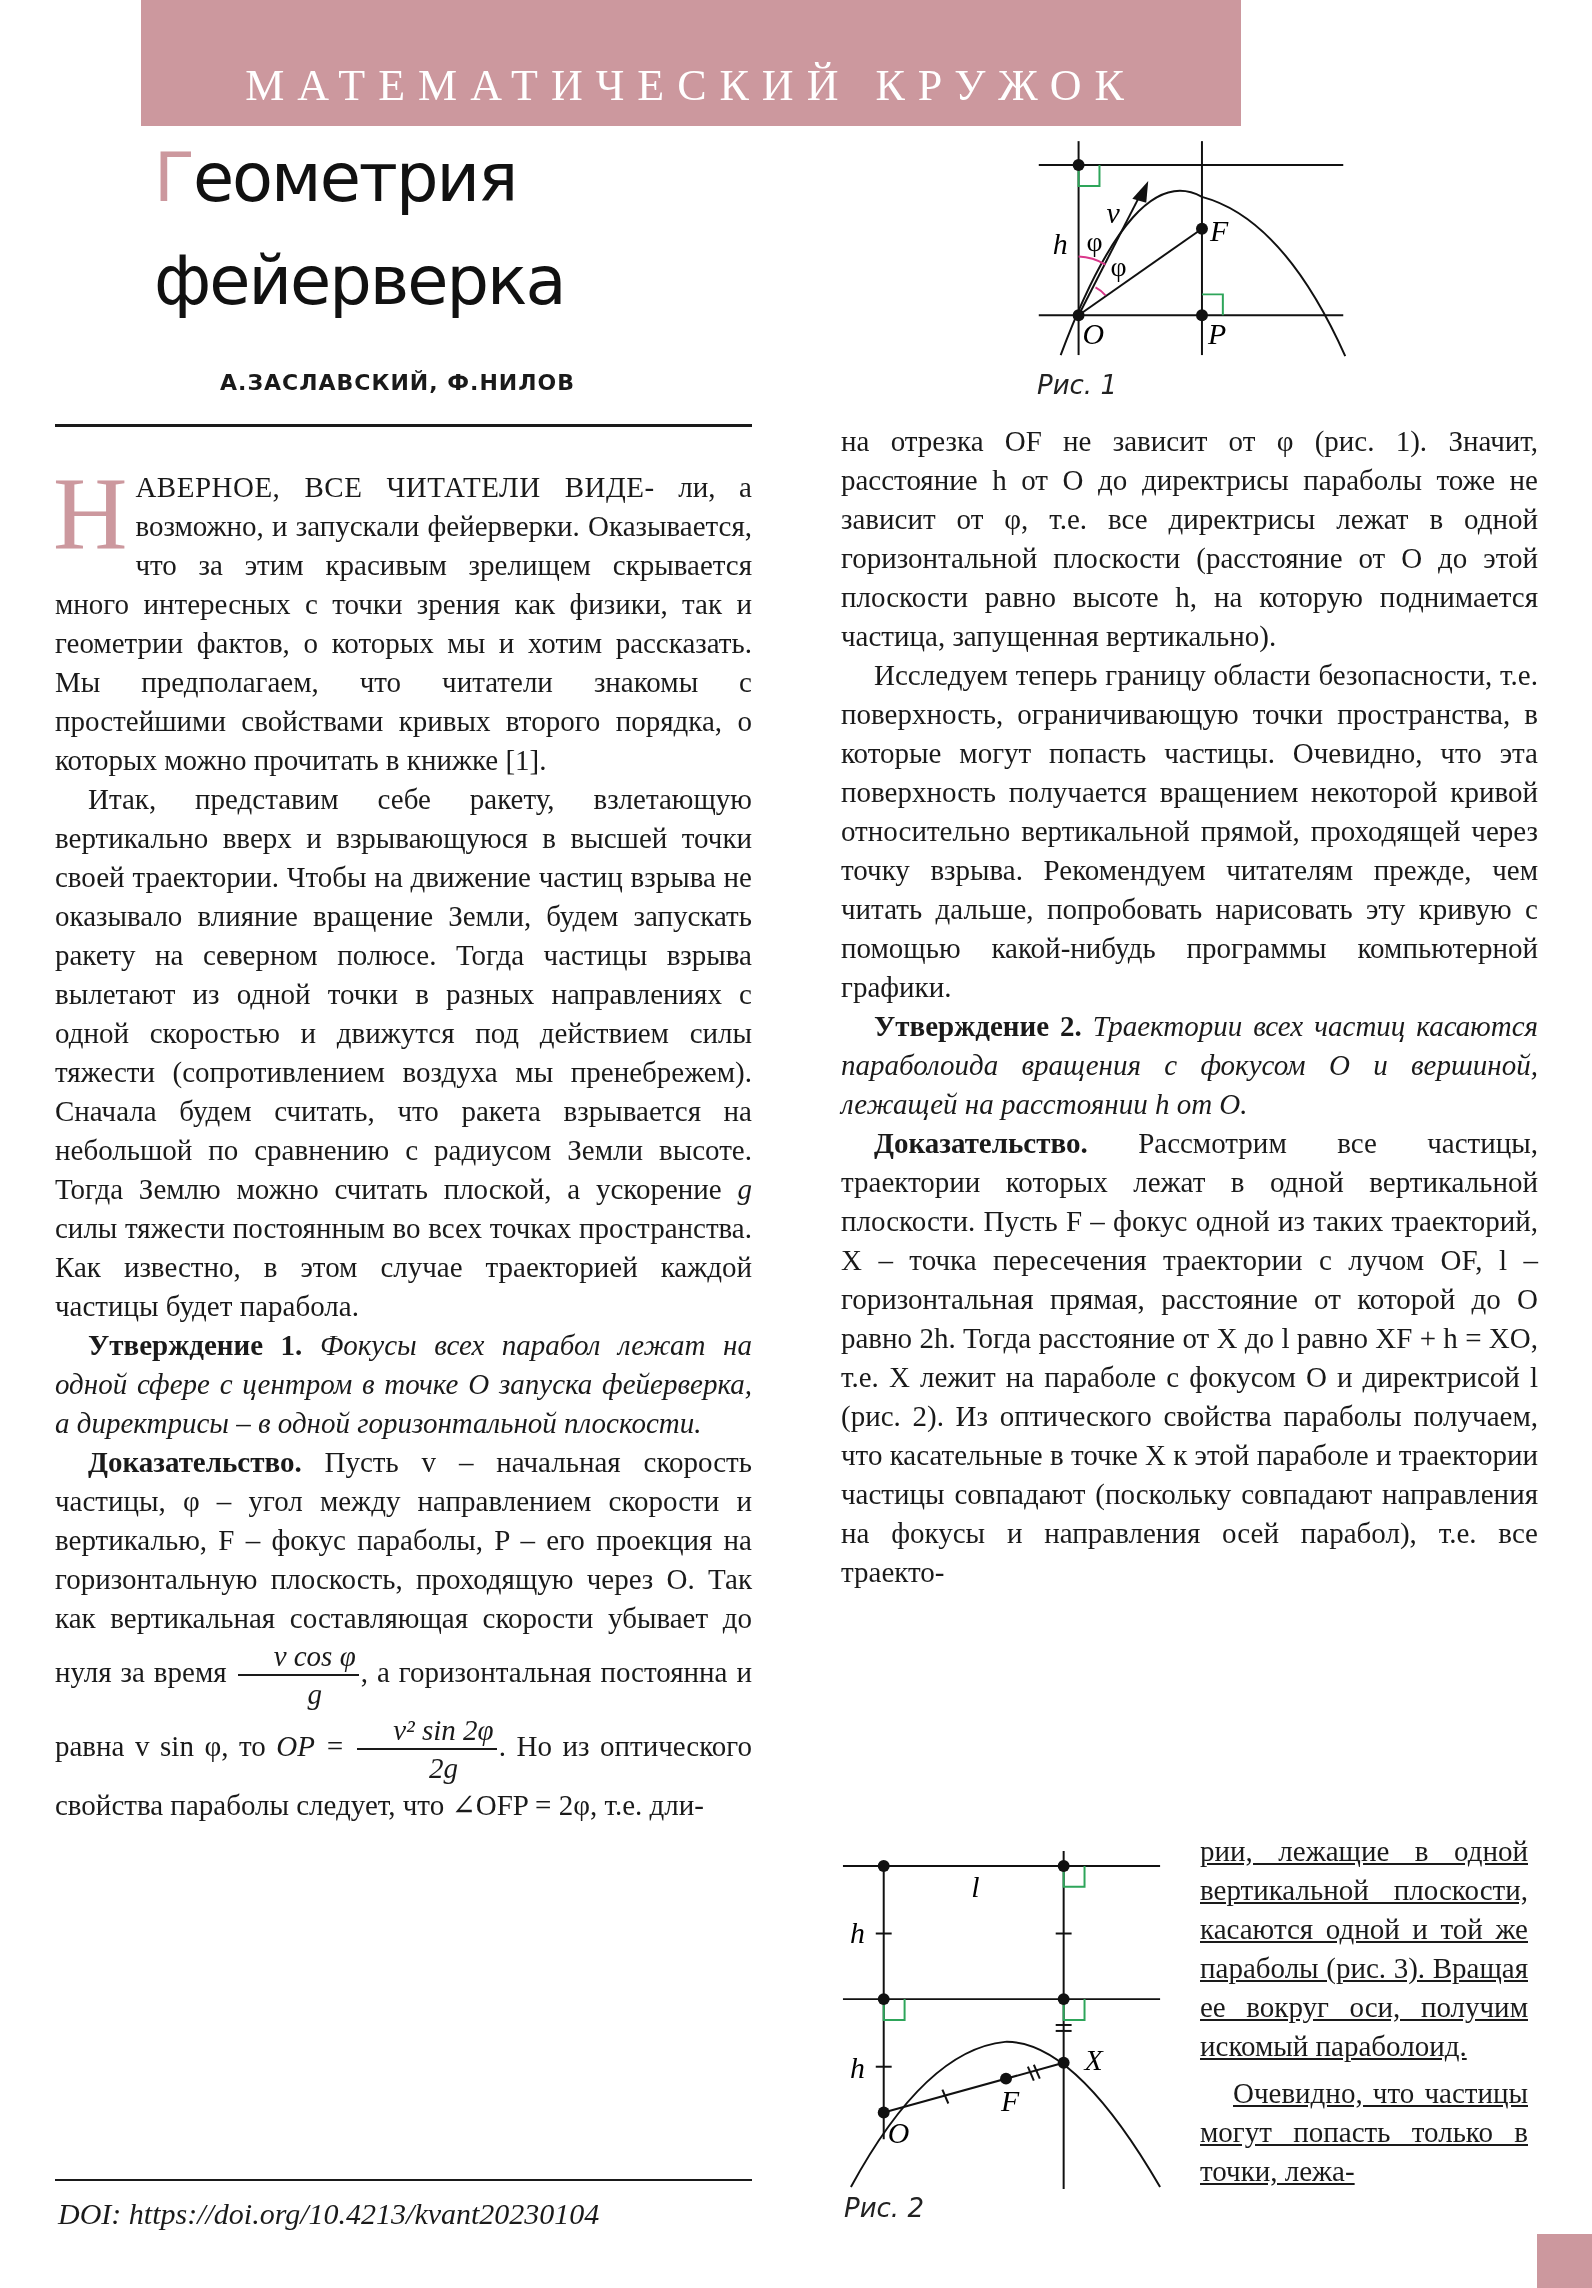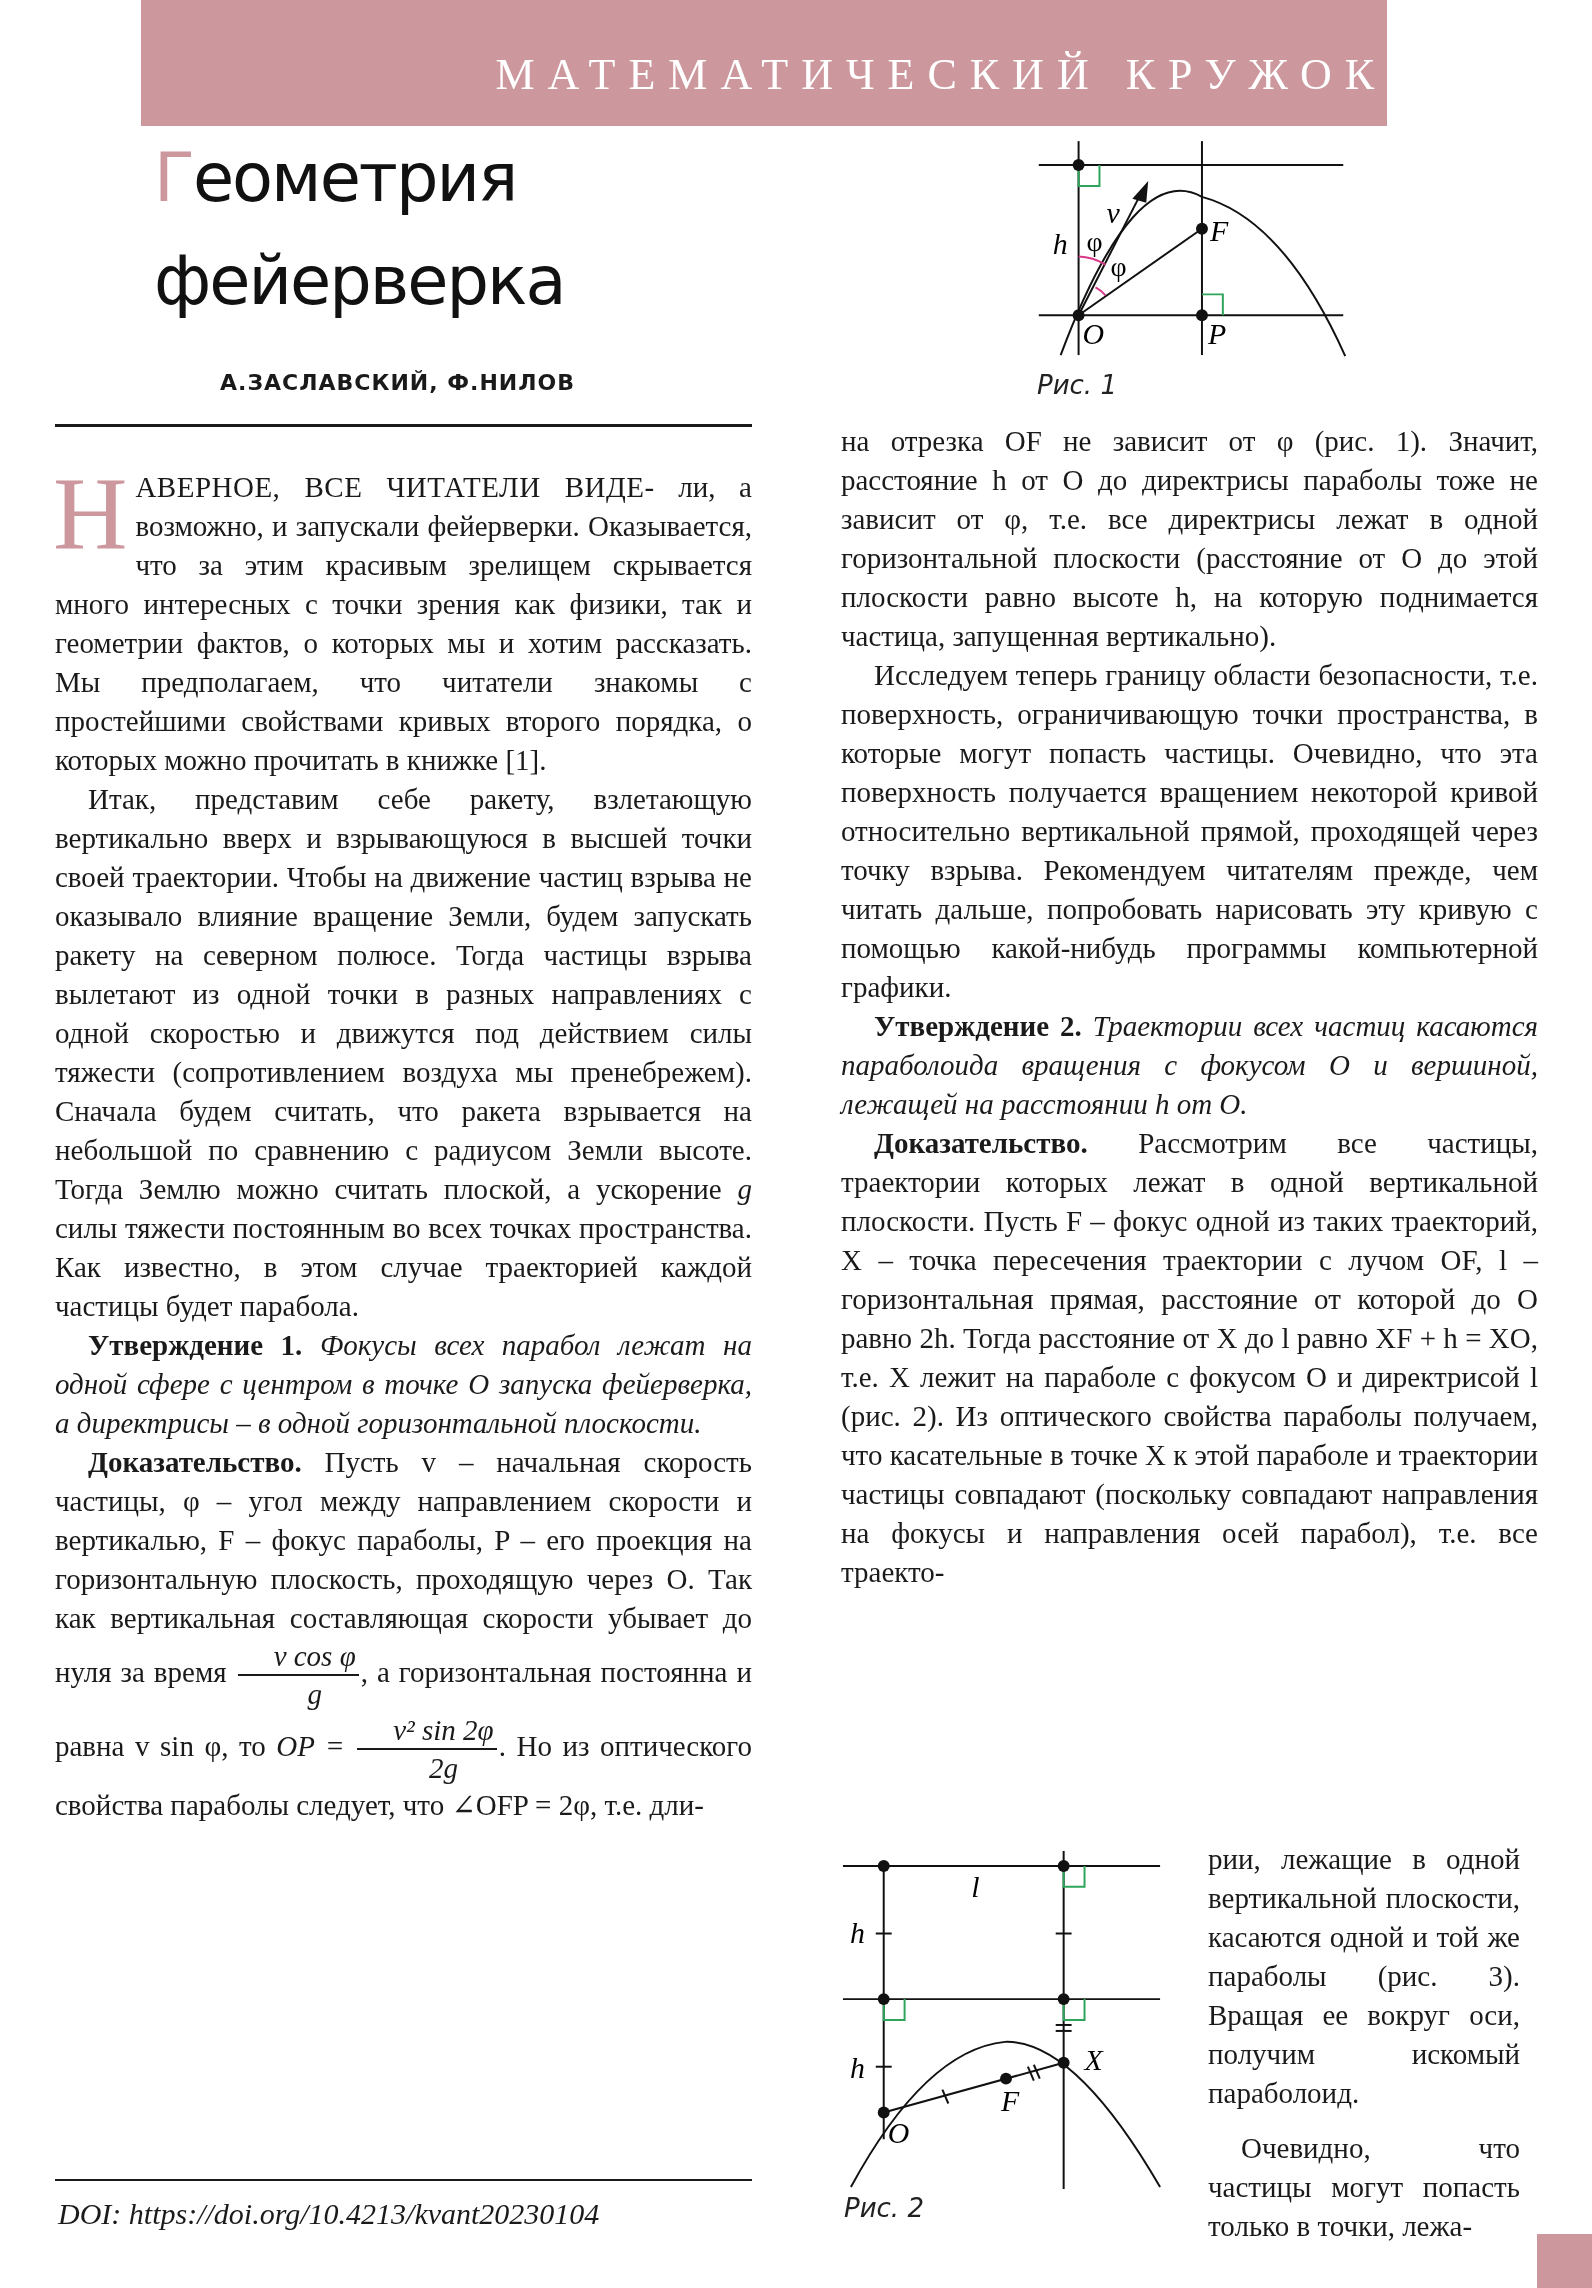--- a/index.html
+++ b/index.html
@@ -1,19 +1,19 @@
 <!DOCTYPE html>
 <html><head>
 <meta charset="utf-8">
 <style>
   html,body{margin:0;padding:0;background:#fff;}
   body{width:1592px;height:2289px;position:relative;overflow:hidden;color:#1a1a1a;
        font-family:"Liberation Serif","DejaVu Serif",serif;}
-  .header-band{position:absolute;left:141px;top:0;width:1246px;height:126px;background:#cc989e;
-       display:flex;align-items:flex-end;justify-content:flex-end;padding-bottom:26px;box-sizing:border-box;}
+  .header-band{position:absolute;left:141px;top:0;width:1100px;height:126px;background:#cc989e;
+       display:flex;align-items:flex-end;justify-content:center;padding-bottom:15px;box-sizing:border-box;}
   .header-band span{color:#fff;font-family:"Liberation Serif","DejaVu Serif",serif;font-size:44px;
        letter-spacing:13px;font-weight:normal;}
   .title{position:absolute;left:154px;top:127px;font-family:"DejaVu Sans","Liberation Sans",sans-serif;
        font-size:67px;line-height:103px;font-weight:normal;color:#111;letter-spacing:-2px;}
   .title .first{color:#cc989e;}
   .authors{position:absolute;left:49px;width:697px;top:370px;text-align:center;
        font-family:"DejaVu Sans","Liberation Sans",sans-serif;font-weight:bold;
        font-size:22px;letter-spacing:1px;}
   .rule{position:absolute;height:3px;background:#1a1a1a;}
   .col{position:absolute;font-size:29px;line-height:39px;text-align:justify;}
@@ -26,21 +26,21 @@
   .it{font-style:italic;}
   .frac{display:inline-flex;flex-direction:column;align-items:center;vertical-align:middle;
        line-height:36px;margin:0 2px;}
   .frac .num{border-bottom:2px solid #1a1a1a;padding:0 3px;}
   .fig-caption{position:absolute;font-family:"DejaVu Sans","Liberation Sans",sans-serif;font-style:italic;
        font-size:26px;color:#222;}
   .doi{position:absolute;left:58px;top:2197px;font-size:30px;font-style:italic;}
   .corner{position:absolute;left:1537px;top:2234px;width:55px;height:55px;background:#cc989e;}
   svg text{font-family:"Liberation Serif","DejaVu Serif",serif;font-style:italic;}
   .narrow{position:absolute;left:1192px;top:1824px;width:344px;font-size:29px;line-height:39px;text-align:justify;}
-  .narrow p{margin:16px;}
+  .narrow p{margin:8px;text-decoration:underline;}
 </style>
 </head>
 <body>
 
 <div class="header-band">
   <span>МАТЕМАТИЧЕСКИЙ КРУЖОК</span>
 </div>
 
 <div class="title">
   <div><span class="first">Г</span><span>еометрия</span></div>

